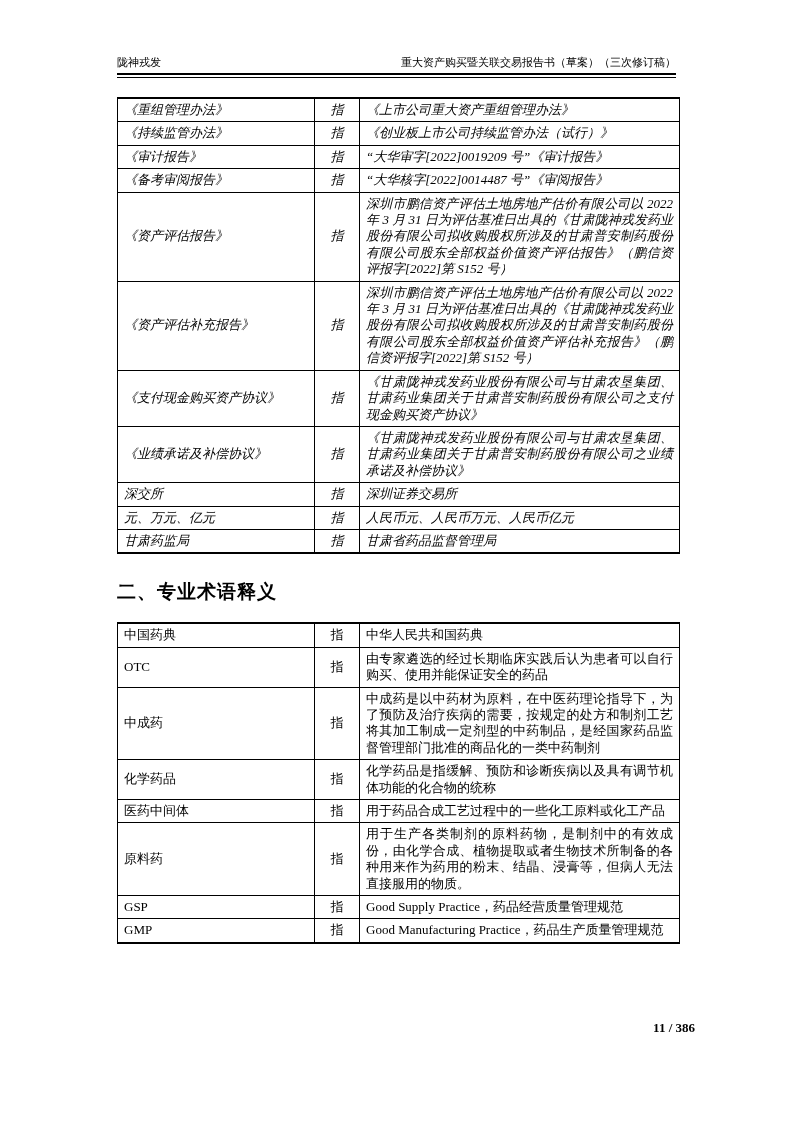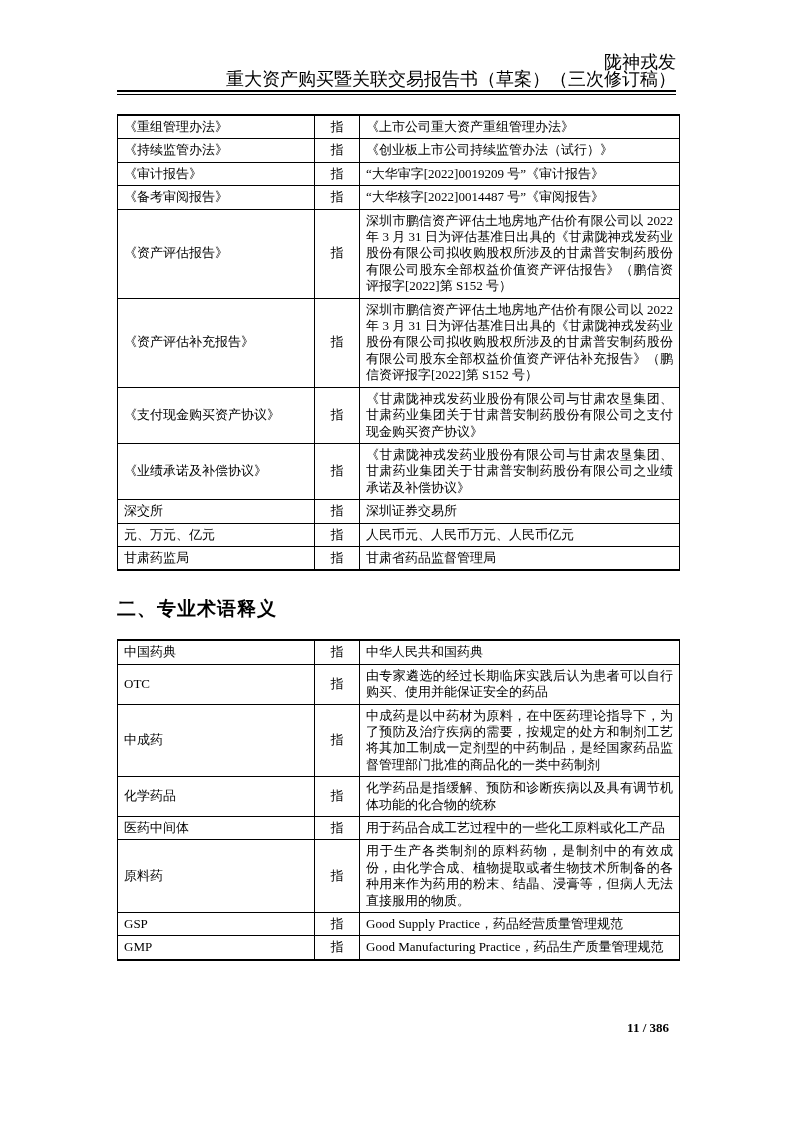--- a/index.html
+++ b/index.html
@@ -10,21 +10,21 @@
     background:#ffffff;
     color:#000;
     font-family:"Liberation Serif","DejaVu Serif",serif;
     box-sizing:border-box;
     padding:54px 117px 0 117px;
     overflow:hidden;
   }
   
   .doc-header {
     display:flex; justify-content:space-between; align-items:flex-end;
-    font-size:18px; line-height:17px;flex-direction:column;
+    font-size:11px; line-height:17px;
   }
   .header-rule {
     margin-top:2px;
     border-top:2px solid #000;
     border-bottom:1px solid #000;
     height:2px;
   }
   
   table.def-table {
     border-collapse:collapse;
@@ -36,34 +36,34 @@
   }
   table.def-table td {
     border:1px solid #000;
     vertical-align:middle;
     line-height:16.4px;
     padding:3px 6px;
   }
   td.cell-term  { width:184px; text-align:left; }
   td.cell-ref   { width:32px;  text-align:center; }
   td.cell-def   { width:307px; text-align:justify; }
-  .tbl1 { margin-top:19px; }
+  .tbl1 { margin-top:19px;font-style:italic; }
   .tbl2 { margin-top:17px;padding-left:7px; }
   
   .section-heading {
     font-family:"Liberation Sans","DejaVu Sans",sans-serif;
     font-weight:bold;
     font-size:19px;
     letter-spacing:1px;
     margin:25px 0 17px 0;
   }
   
   .page-footer {
     position:absolute;
-    bottom:86px; right:124px;
+    bottom:86px; right:98px;
     font-weight:bold;
     font-size:13px;
   }
 </style>
 </head>
 <body>
 
 <div class="page">
 
   <div class="doc-header">

